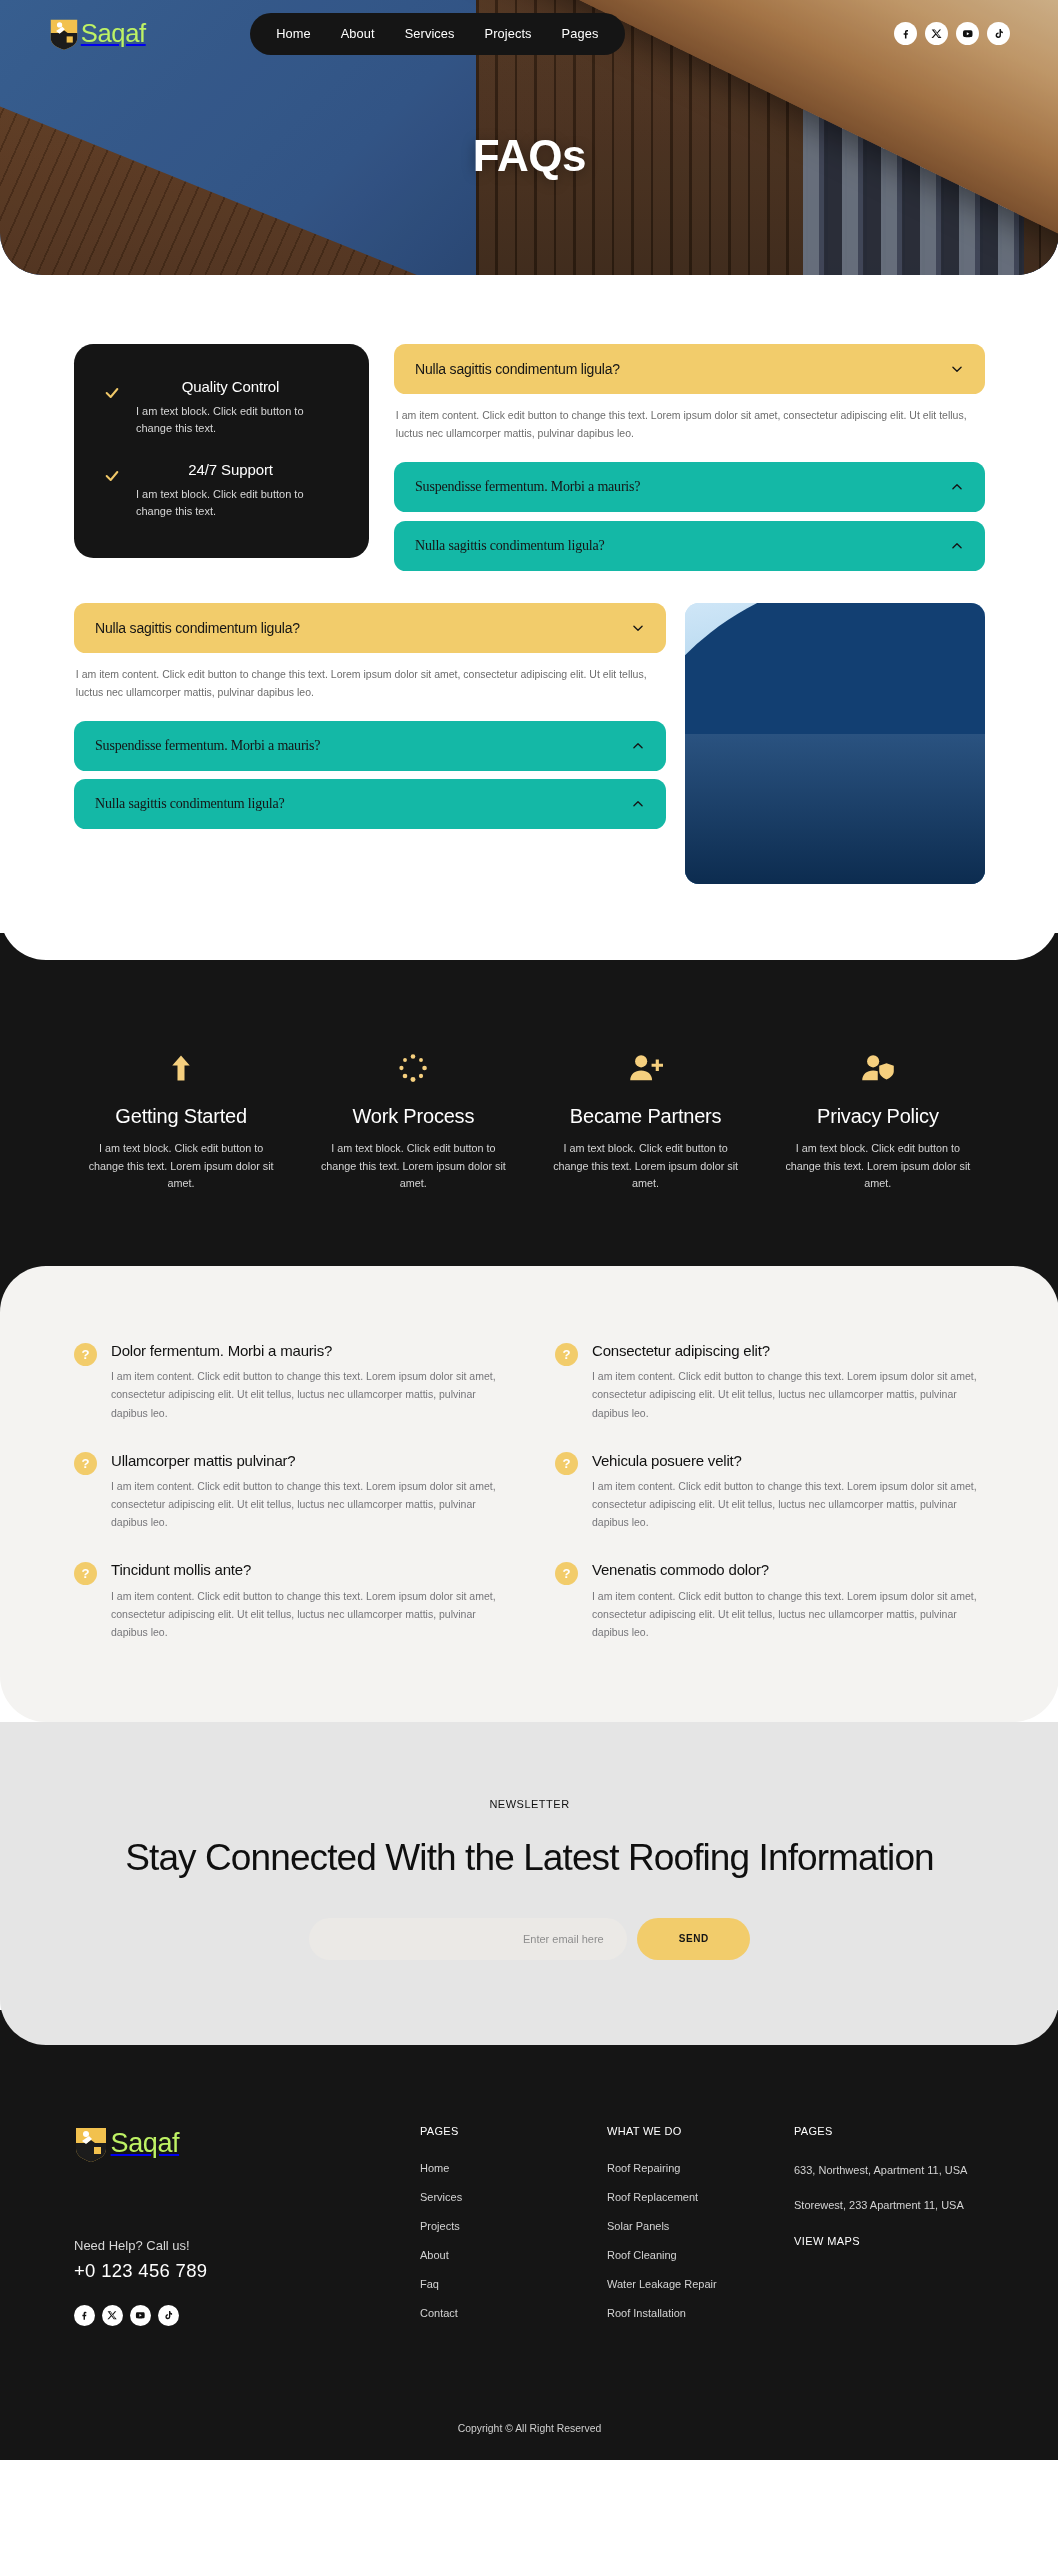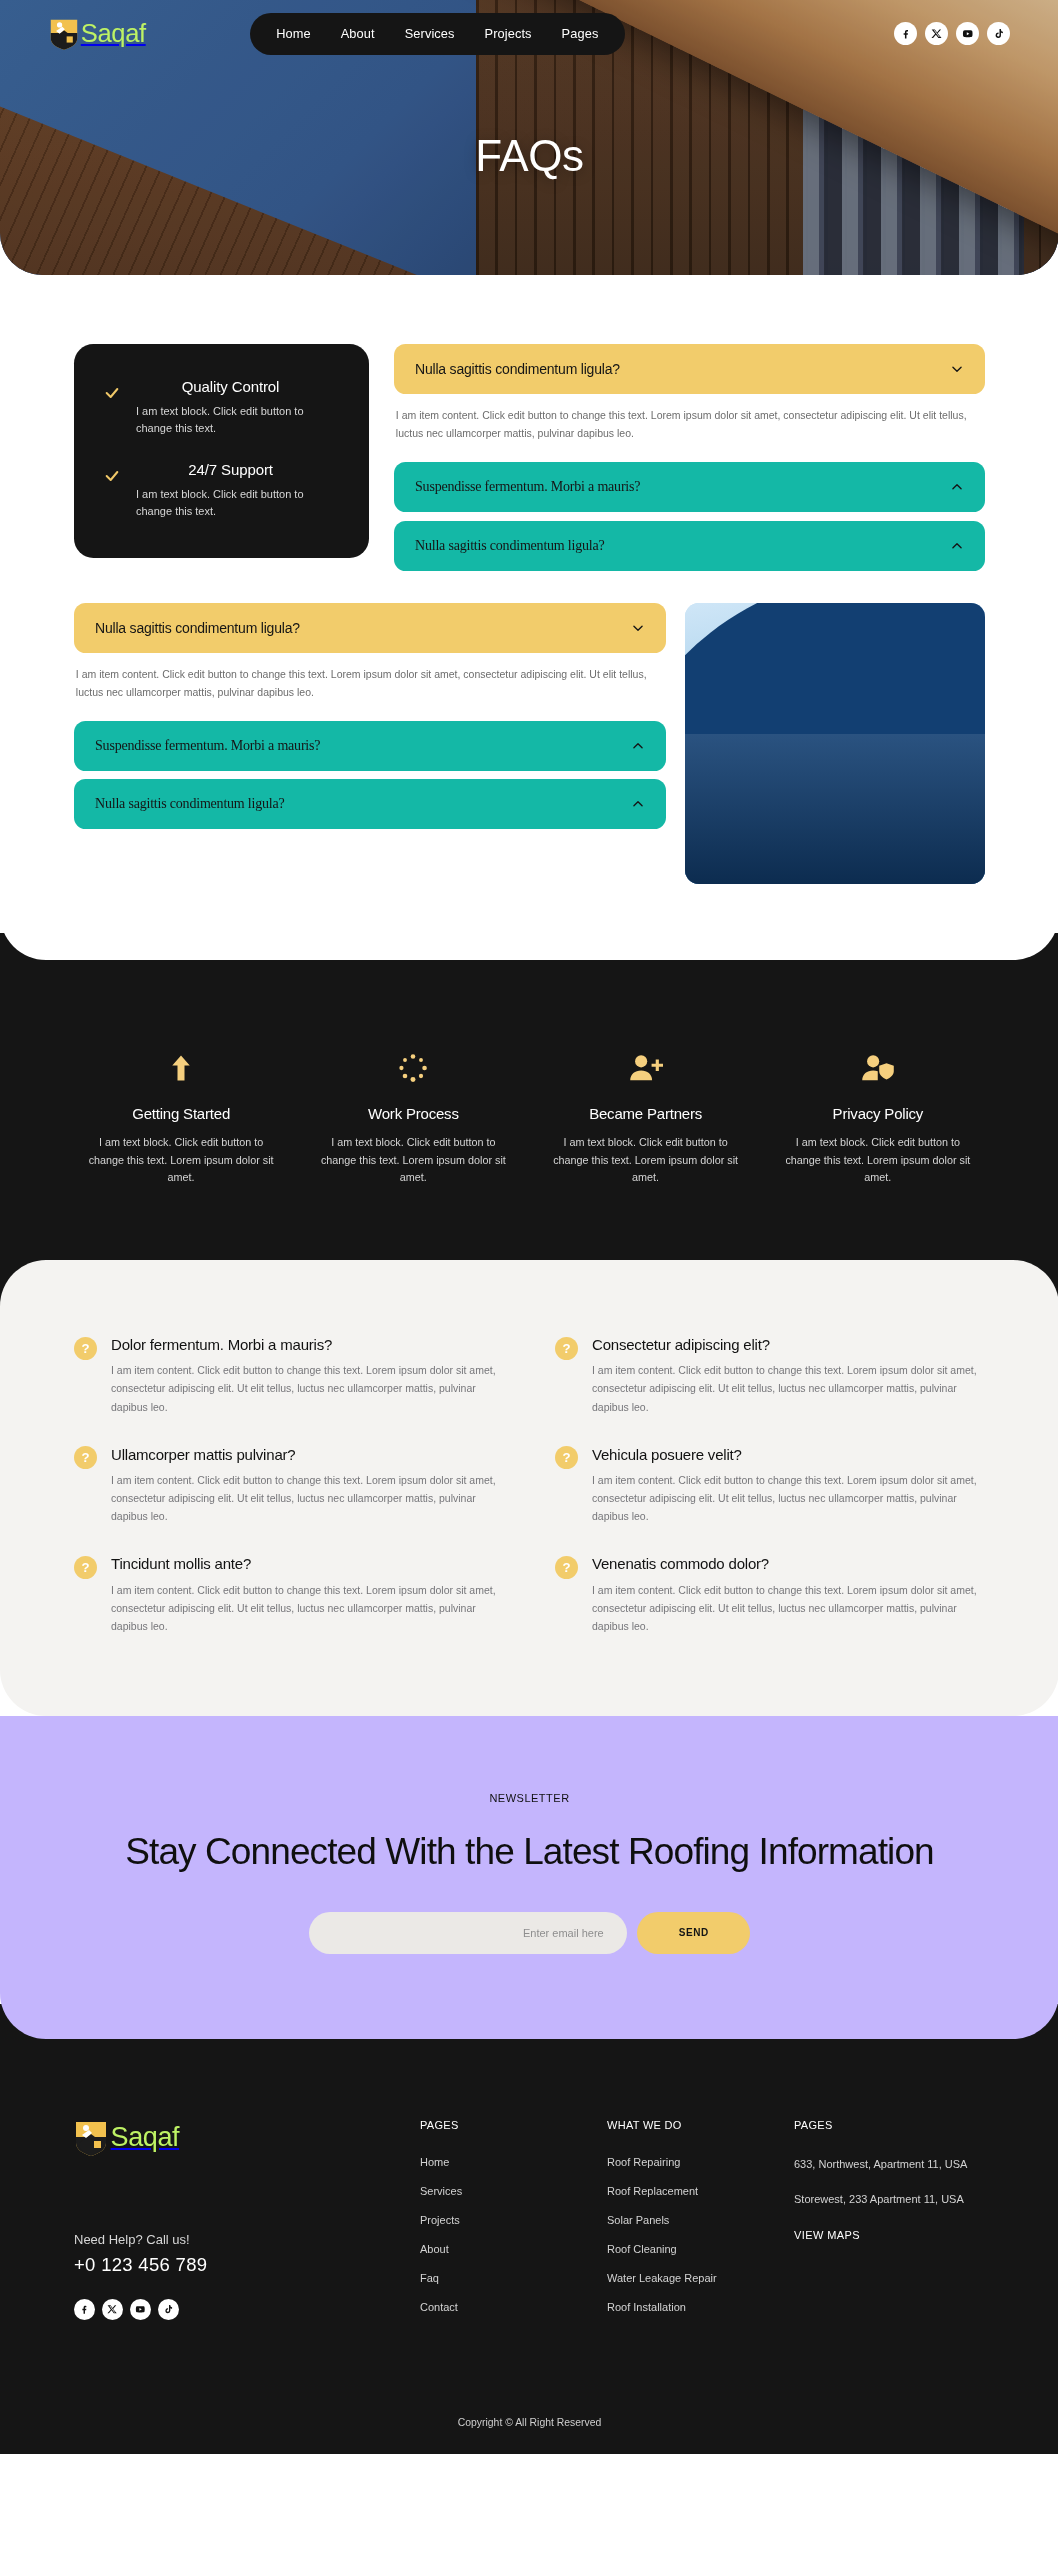--- a/index.html
+++ b/index.html
@@ -94,21 +94,21 @@
     width:23px; height:23px; border-radius:50%;
     background:#ffffff;
     display:flex; align-items:center; justify-content:center;
     color:#111; flex:none;
   }
   .soc svg { width:11.5px; height:11.5px; fill:#111; }
   .hero-title {
     position:absolute; left:0; right:0; top:131px;
     text-align:center;
     color:#ffffff;
-    font-size:44px; font-weight:400; letter-spacing:-0.4px;
+    font-size:44px; font-weight:700; letter-spacing:-0.4px;
     z-index:4;
     text-shadow:0 1.8px 12.4px rgba(0,0,0,.35);
   }
 
   
   .faq-top {
     background:#ffffff;
     padding:69px 74px 76px;
     border-bottom-left-radius:46px;
     border-bottom-right-radius:46px;
@@ -179,21 +179,21 @@
   .features {
     background:#151515;
     padding:95px 65px 124px;
     display:flex;
     margin-top:-26.5px;
     padding-top:115px;
   }
   .feat { flex:1; text-align:center; padding:0 19.4px; }
   .feat-icon { height:39px; display:flex; align-items:center; justify-content:center; margin-bottom:17.6px; }
   .feat-icon svg { fill:#f5cf7e; }
-  .feat-title { color:#ffffff; font-size:15px; font-weight:500; margin-bottom:12.4px; letter-spacing:-0.2px;}
+  .feat-title { color:#ffffff; font-size:20px; font-weight:500; margin-bottom:12.4px; letter-spacing:-0.2px;}
   .feat-text { color:#d4d4d4; font-size:10.8px; line-height:1.62; }
 
   
   .faq-grid-wrap {
     background:#f4f3f1;
     border-radius:46px;
     margin-top:-51px;
     position:relative; z-index:3;
     padding:76px 74px 81px;
   }
@@ -206,21 +206,21 @@
     background:#f2cc6b; flex:none;
     display:flex; align-items:center; justify-content:center;
     color:#ffffff; font-size:13.2px; font-weight:700;
     margin-top:0.9px;
   }
   .fg-title { font-size:15px; font-weight:500; color:#111; margin-bottom:8.8px; letter-spacing:-0.2px; }
   .fg-text { font-size:10.5px; color:#76767a; line-height:1.72; }
 
   
   .newsletter {
-    background:#c4b5fd;
+    background:#e5e5e5;
     padding:76px 45px 85px;
     text-align:center;
     border-bottom-left-radius:46px;
     border-bottom-right-radius:46px;
     position:relative; z-index:2;
   }
   .nl-kicker { font-size:11px; font-weight:500; letter-spacing:0.5px; color:#111; margin-bottom:25px; }
   .nl-heading {
     font-size:37px; font-weight:400; color:#0f0f0f;
     line-height:1.22; letter-spacing:-0.9px;

